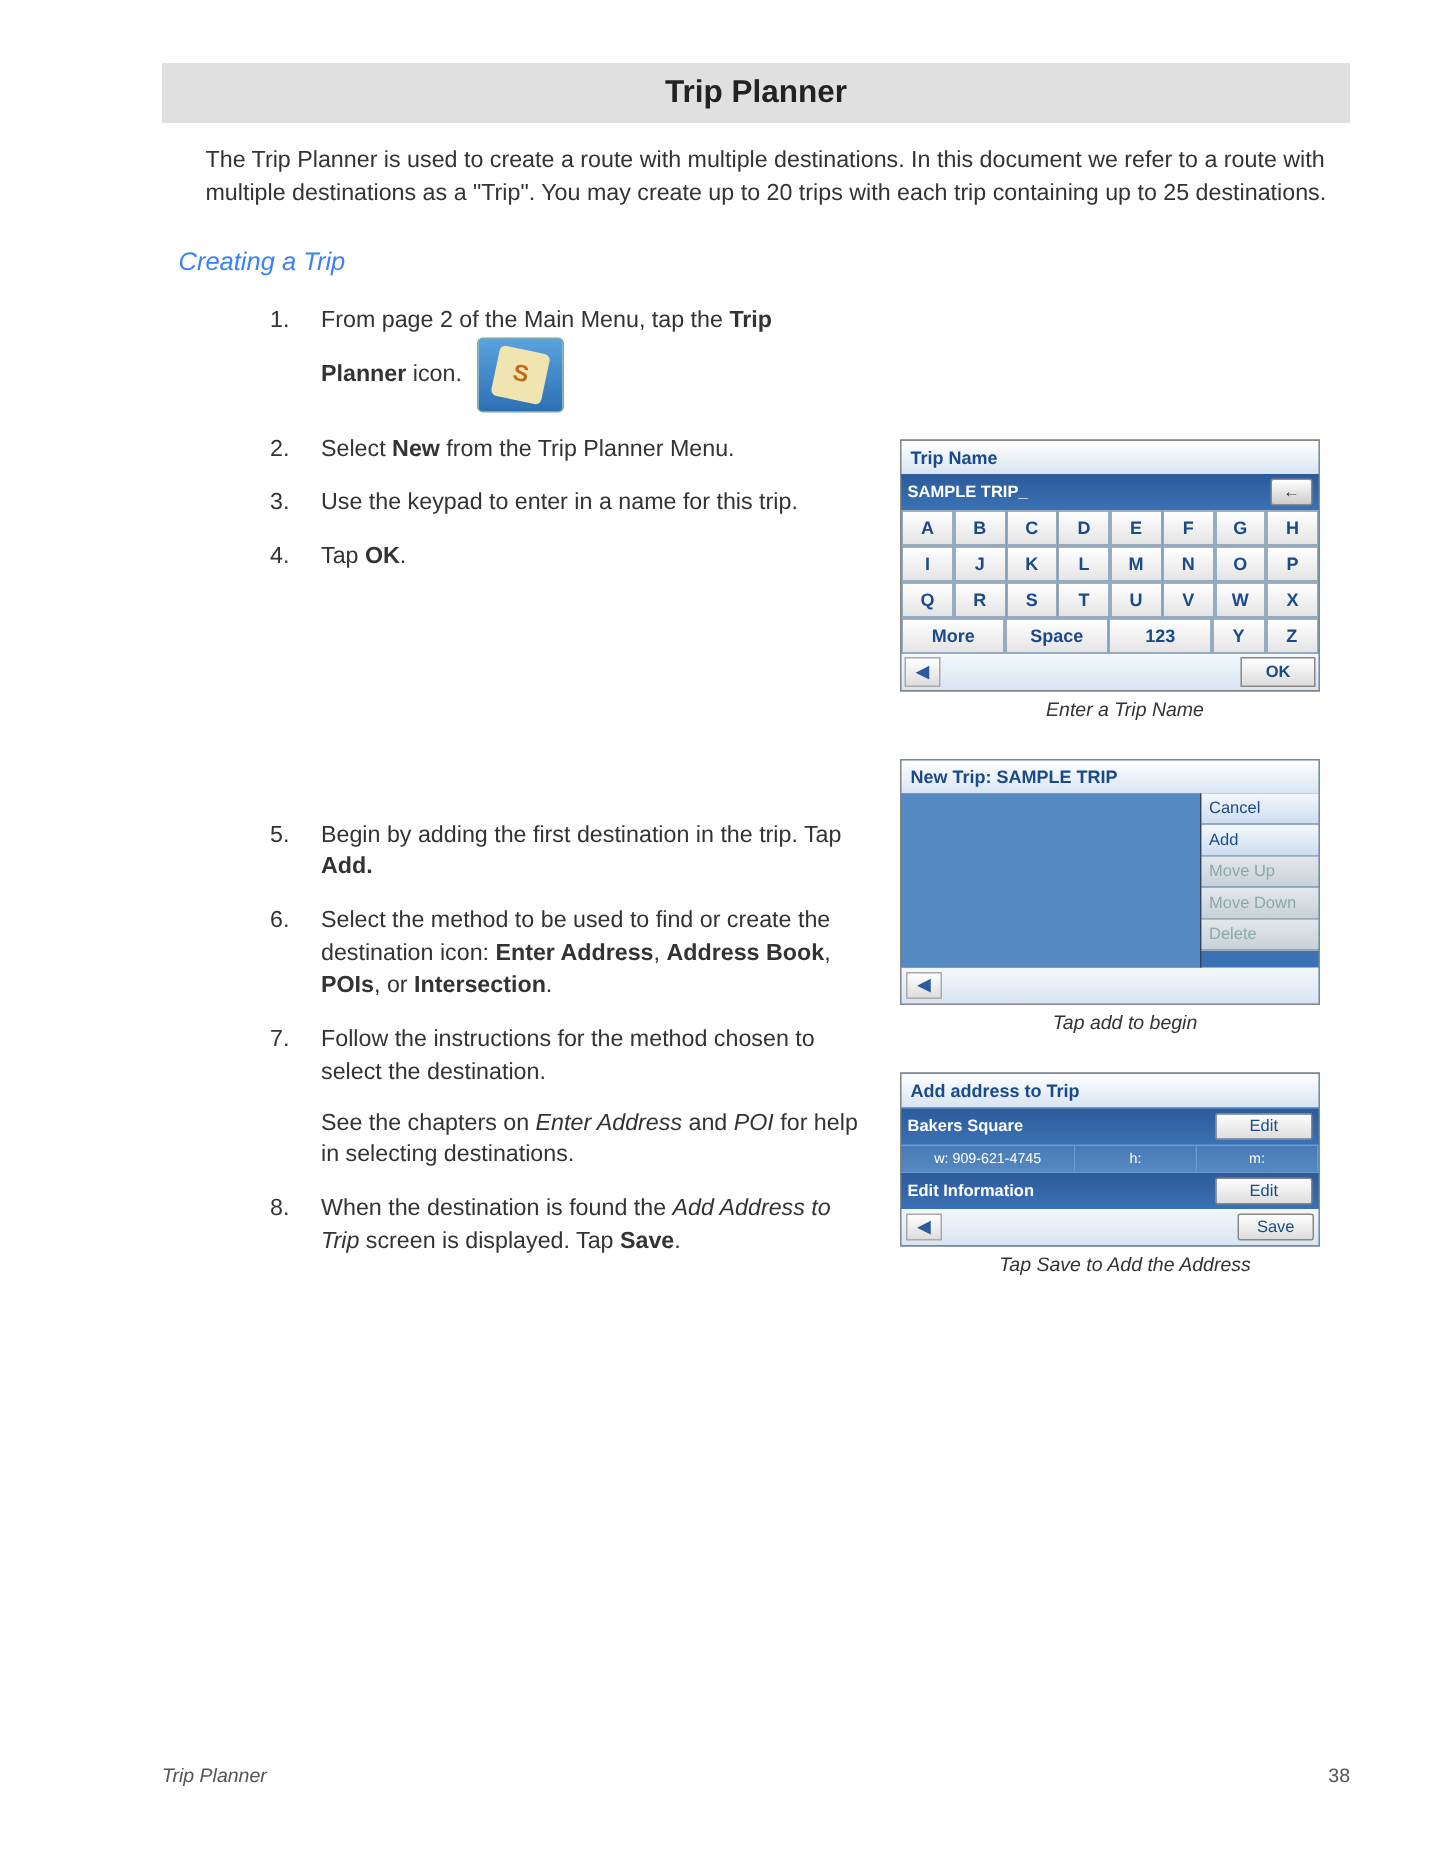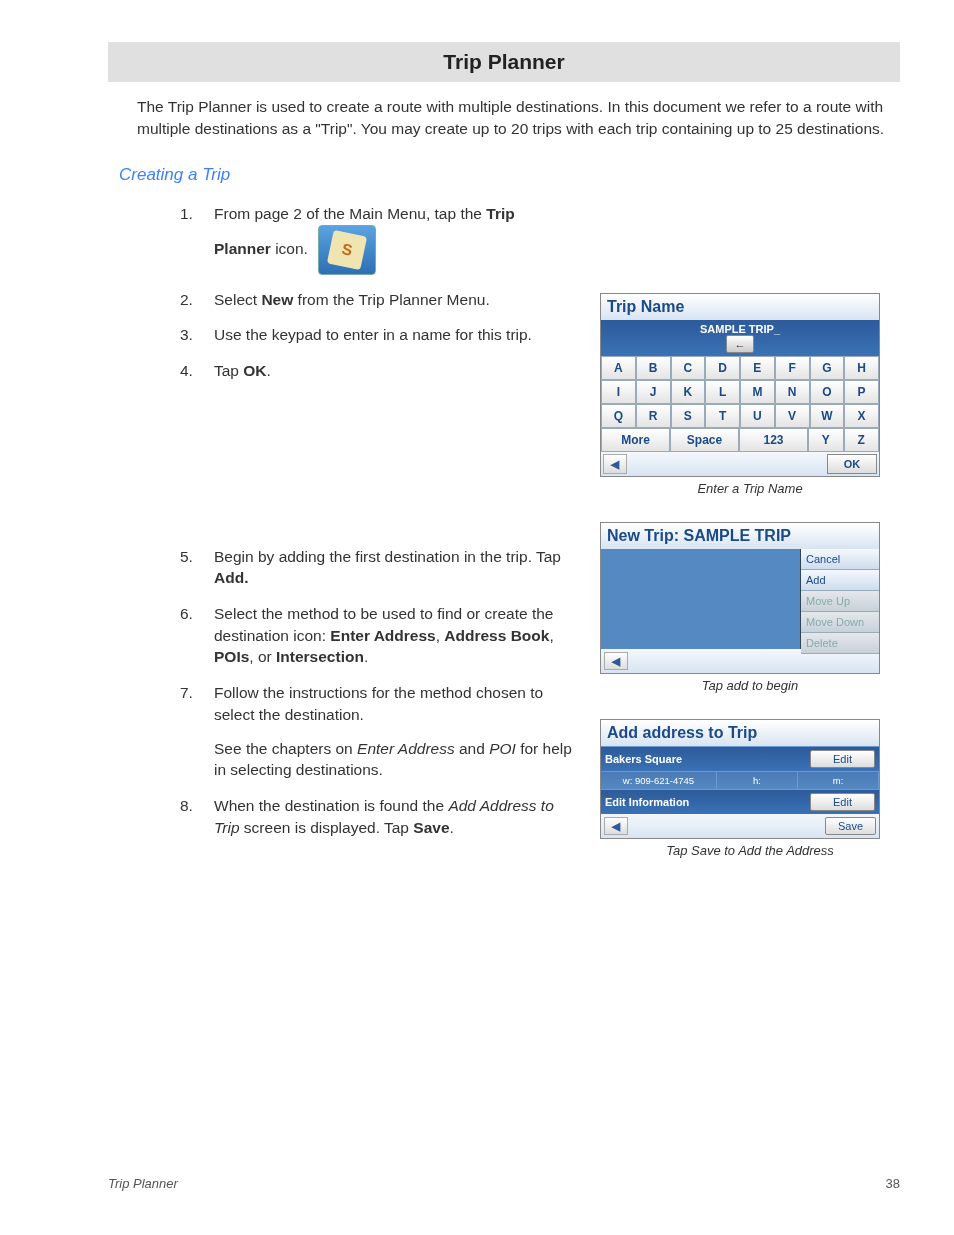--- a/index.html
+++ b/index.html
@@ -67,29 +67,28 @@
     background: #3a72b5;
     border: 1px solid #888;
     font-size: 11px;
     color: #fff;
     margin-bottom: 4px;
     width: 280px;
   }
   .screen .title {
     background: linear-gradient(#fff,#d8e4f2);
     color: #1a4a8a; font-weight: bold;
-    padding: 4px 6px; font-size: 16px;
+    padding: 4px 6px; font-size: 12px;
   }
 
   
   .kbd-value {
     background: linear-gradient(#2d5a9a,#3a72b5);
     display: flex; justify-content: space-between; align-items: center;
     padding: 3px 4px;
-    flex-direction: column;
   }
   .kbd-value .val { font-weight: bold; font-size: 11px; }
   .kbd-value .bksp {
     background: linear-gradient(#fff,#ccc); color: #333;
     width: 28px; height: 18px; border: 1px solid #888; border-radius: 2px;
     text-align: center; line-height: 16px; font-weight: bold;
   }
   .kbd-rows { }
   .kbd-row { display: flex; }
   .kbd-key {
@@ -103,21 +102,21 @@
     width: 24px; background: linear-gradient(#fff,#ddd); border: 1px solid #aaa;
     color: #2d5a9a; font-weight: bold; text-align: center; line-height: 18px;
   }
   .kbd-bottom .spacer { flex: 1; }
   .kbd-bottom .ok {
     width: 50px; background: linear-gradient(#fff,#ddd); border: 1px solid #888;
     color: #1a4a8a; font-weight: bold; text-align: center; line-height: 18px;
   }
 
   
-  .trip-body { display: flex; height: 100px; }
+  .trip-body { display: flex; height: 116px; }
   .trip-list { flex: 1; background: #5589c2; border-right: 1px solid #345; }
   .trip-actions { width: 78px; display: flex; flex-direction: column; }
   .trip-actions .act {
     background: linear-gradient(#f4f8fc,#cdddef); color: #1a4a8a;
     border-bottom: 1px solid #9ab; padding: 4px 5px; font-size: 11px;
   }
   .trip-actions .act.disabled { color: #8aa; background: linear-gradient(#e4e8ec,#c8d0d8); }
   .trip-bottom { background: linear-gradient(#f4f8fc,#d8e4f2); padding: 3px; }
   .trip-bottom .back {
     width: 24px; height: 18px; background: linear-gradient(#fff,#ddd); border: 1px solid #aaa;

